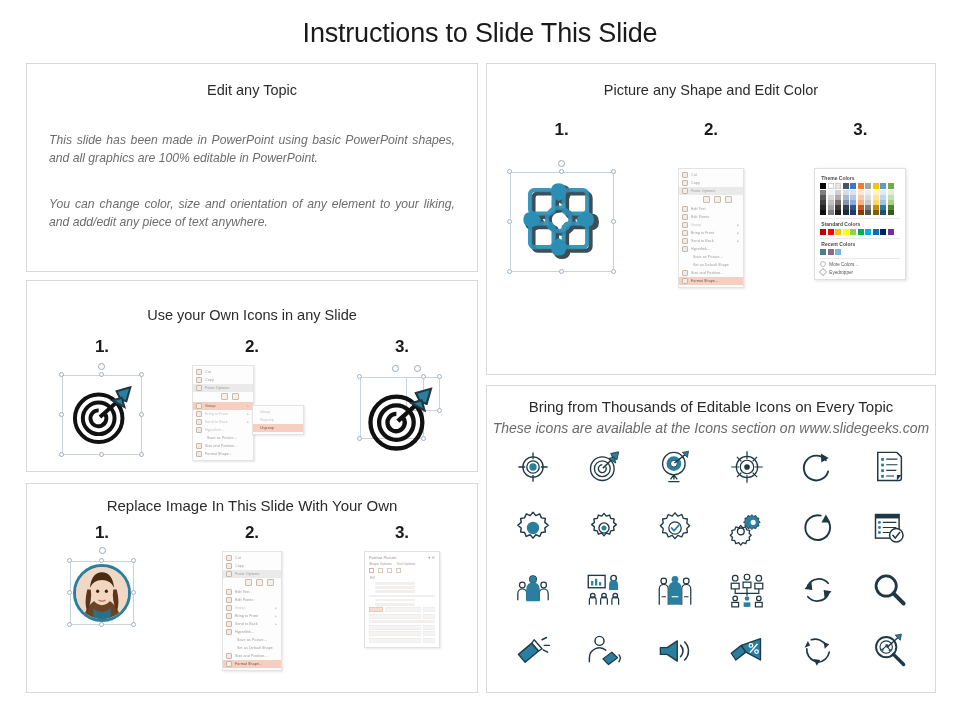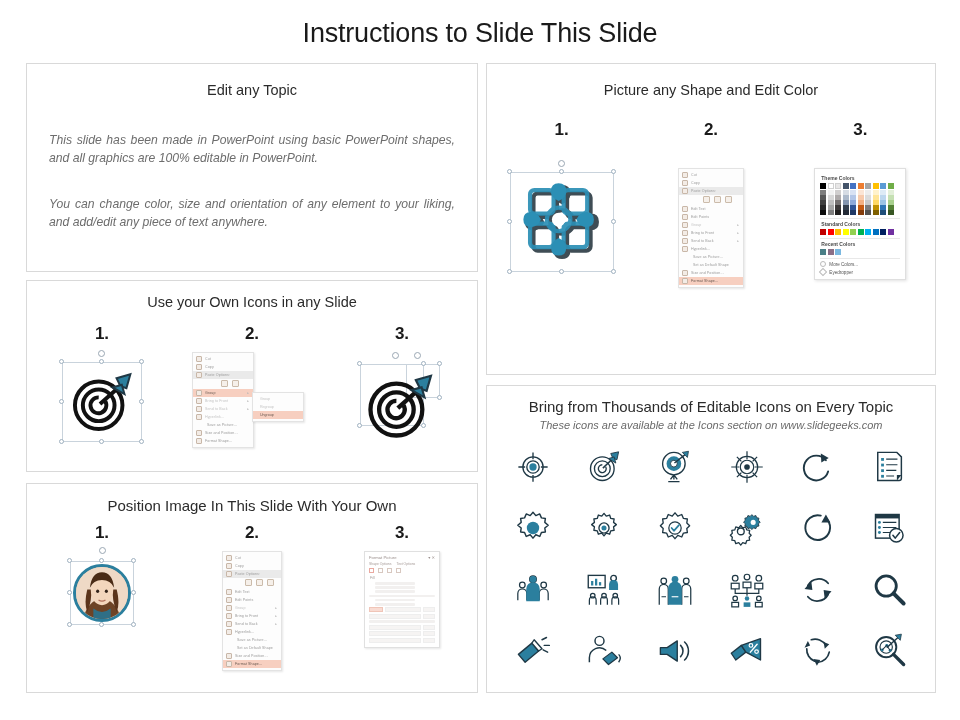--- a/index.html
+++ b/index.html
@@ -149,21 +149,21 @@
 
   <div class="slide-title">Instructions to Slide This Slide</div>
 
   <div class="panel" id="p-edit-shape">
     <div class="panel-title" style="margin-top:18px;">Edit any Topic</div>
     <div class="body-text" style="margin:33px 22px 0 22px;">This slide has been made in PowerPoint using basic PowerPoint shapes, and all graphics are 100% editable in PowerPoint.</div>
     <div class="body-text" style="margin:27px 22px 0 22px;">You can change color, size and orientation of any element to your liking, and add/edit any piece of text anywhere.</div>
   </div>
 
   <div class="panel" id="p-own-icons">
-    <div class="panel-title" style="margin-top:13px;">Use your Own Icons in any Slide</div>
+    <div class="panel-title" style="margin-top:26px;">Use your Own Icons in any Slide</div>
 
     <div class="steps-row" style="margin-top:14px;">
 
       <div class="step-col">
         <div class="step-num">1.</div>
         <div style="position:relative;width:92px;height:100px;margin-top:6px;">
           <div class="rotate-h" style="left:42px; top:0px;"></div>
           <div class="selframe" style="left:6px; top:12px; width:80px; height:80px;"></div>
           <div class="handle" style="left:3px;  top:9px;"></div>
           <div class="handle" style="left:43px; top:9px;"></div>
@@ -276,21 +276,21 @@
             <path d="M47 53 L84 20" stroke="#111" stroke-width="6" fill="none"></path>
             <path d="M72 14 L93 8 L87 29 L78 26 Z" fill="#2b7f9e" stroke="#1f3845" stroke-width="3"></path>
             <path d="M66 28 L80 24 L84 38 Z" fill="#2b7f9e" stroke="#1f3845" stroke-width="3"></path>
           </svg>
         </div>
       </div>
     </div>
   </div>
 
   <div class="panel" id="p-replace-image">
-    <div class="panel-title" style="margin-top:13px; font-size:15px;">Position Image In This Slide With Your Own</div>
+    <div class="panel-title" style="margin-top:13px; font-size:15px;">Replace Image In This Slide With Your Own</div>
 
     <div class="steps-row" style="margin-top:9px;">
 
       <div class="step-col">
         <div class="step-num">1.</div>
         <div style="position:relative;width:92px;height:94px;margin-top:4px;">
           <div class="rotate-h" style="left:43px; top:0px;"></div>
           <div class="selframe" style="left:14px; top:14px; width:64px; height:64px;"></div>
           <div class="handle" style="left:11px; top:11px;"></div>
           <div class="handle" style="left:43px; top:11px;"></div>
@@ -664,21 +664,21 @@
             <span class="ic" style="border-radius:0;transform:rotate(45deg)"></span>
             <span>Eyedropper</span>
           </div>
         </div>
       </div>
     </div>
   </div>
 
   <div class="panel" id="p-icons-topic">
     <div class="panel-title" style="margin-top:12px; font-size:15px;">Bring from Thousands of Editable Icons on Every Topic</div>
-    <div class="panel-sub" style="text-align:center; margin-top:3px; font-size:11px;">These icons are available  at the Icons section on www.slidegeeks.com</div>
+    <div class="panel-sub" style="text-align:center; margin-top:3px; font-size:14px;">These icons are available  at the Icons section on www.slidegeeks.com</div>
 
     <div style="position:absolute;left:10px;top:50px;right:10px;bottom:10px;">
       <div class="icon-grid">
 
         <div class="icon-cell">
           <svg viewBox="0 0 64 64">
               <g fill="none" stroke="#1f3845" stroke-width="2.4">
             <circle cx="32" cy="32" r="18"></circle>
                 <circle cx="32" cy="32" r="11"></circle>
             <path d="M32 6v12M32 46v12M6 32h12M46 32h12"></path>

